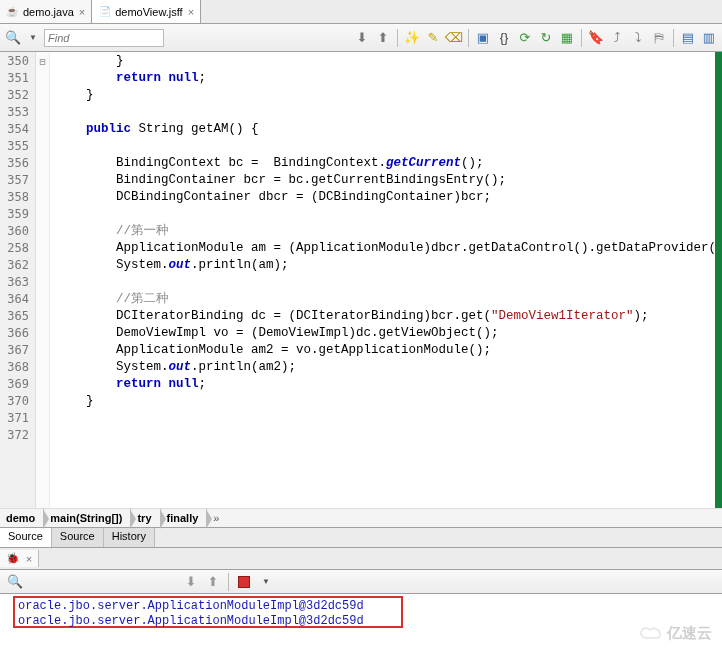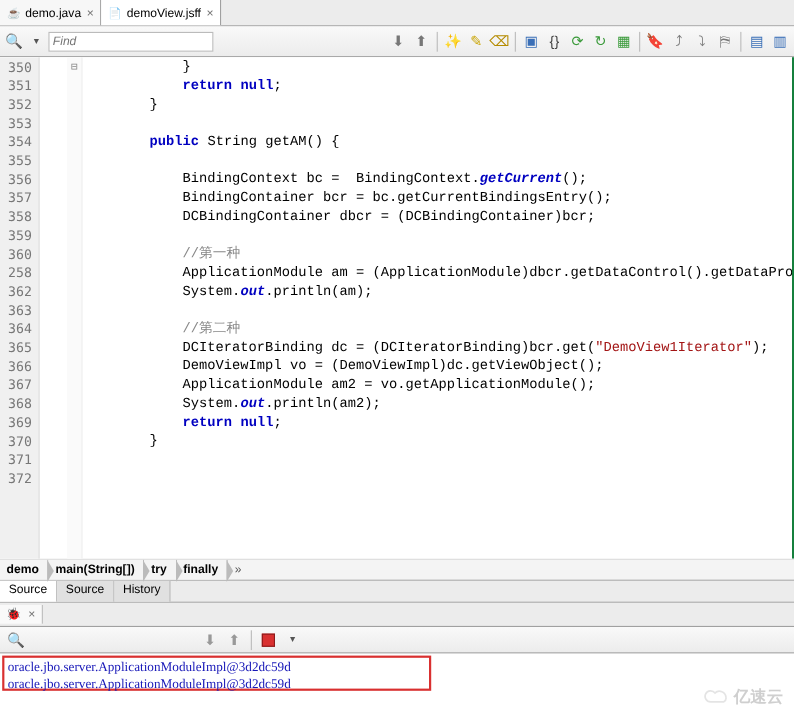--- a/index.html
+++ b/index.html
@@ -55,21 +55,21 @@
       padding: 0 4px;
       gap: 3px;
     }
     .find-field {
       display: flex;
       align-items: center;
       gap: 2px;
       margin-right: auto;
     }
     .find-input {
-      width: 150px;
+      width: 120px;
       height: 18px;
       border: 1px solid #bbb;
       padding: 0 3px;
       font-size: 11px;
       color: #888;
       font-style: italic;
     }
     .tb-icon {
       width: 18px;
       height: 18px;
@@ -83,23 +83,22 @@
       width: 1px;
       height: 18px;
       background: #bbb;
       margin: 0 2px;
     }
     
     .code-area {
       display: flex;
       height: 456px;
       background: #fff;
-      border-right: 2px solid #15803d;
+      border-right: 7px solid #15803d;
       overflow: hidden;
-      gap: 25px;
     }
     .gutter {
       background: #f0f0f0;
       border-right: 1px solid #ddd;
       width: 36px;
       text-align: right;
       padding-right: 6px;
       font-family: Consolas, monospace;
       font-size: 12px;
       color: #777;
@@ -212,24 +211,24 @@
     }
     .log-toolbar .tb-icon { font-size: 13px; }
     .stop-btn {
       width: 12px;
       height: 12px;
       background: #d93030;
       border: 1px solid #8b1a1a;
     }
     .log-body {
       border: 2px solid #d93030;
-      margin: 2px 0 0 2px;
+      margin: 2px 0 0 13px;
       width: 390px;
       height: 32px;
-      font-family: Liberation Serif, serif;
+      font-family: Liberation Mono, monospace;
       font-size: 12px;
       color: #1818b8;
       padding: 1px 3px;
       line-height: 15px;
     }
     .watermark {
       position: absolute;
       right: 10px;
       bottom: 6px;
       font-size: 15px;

